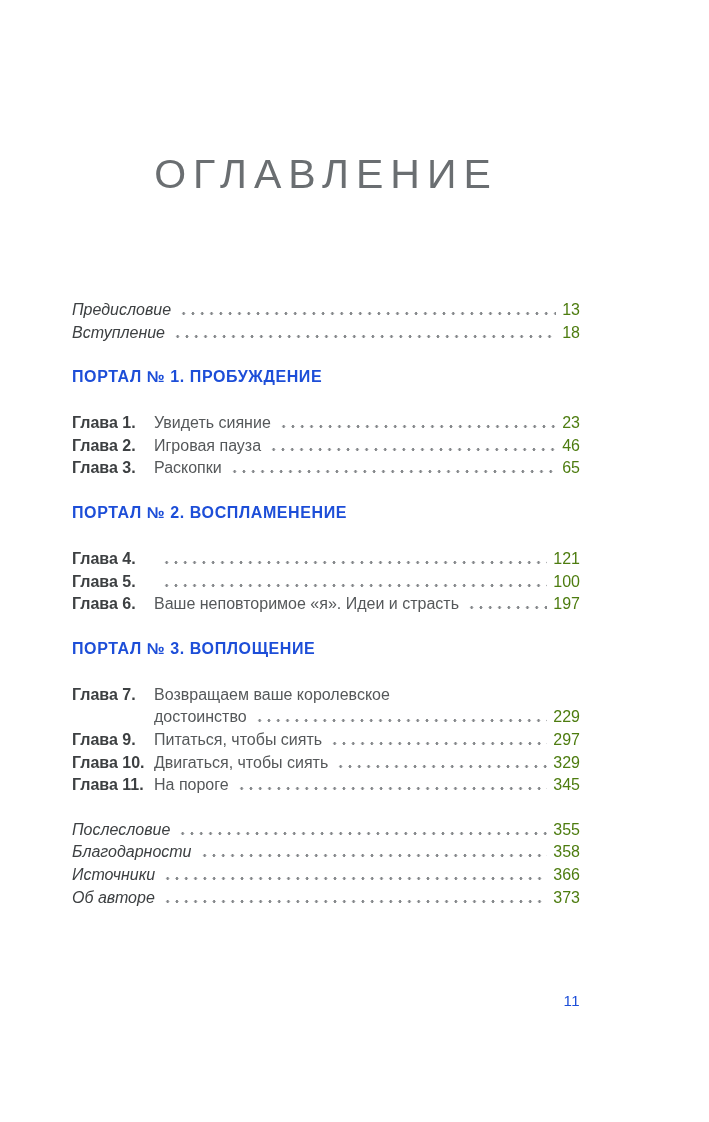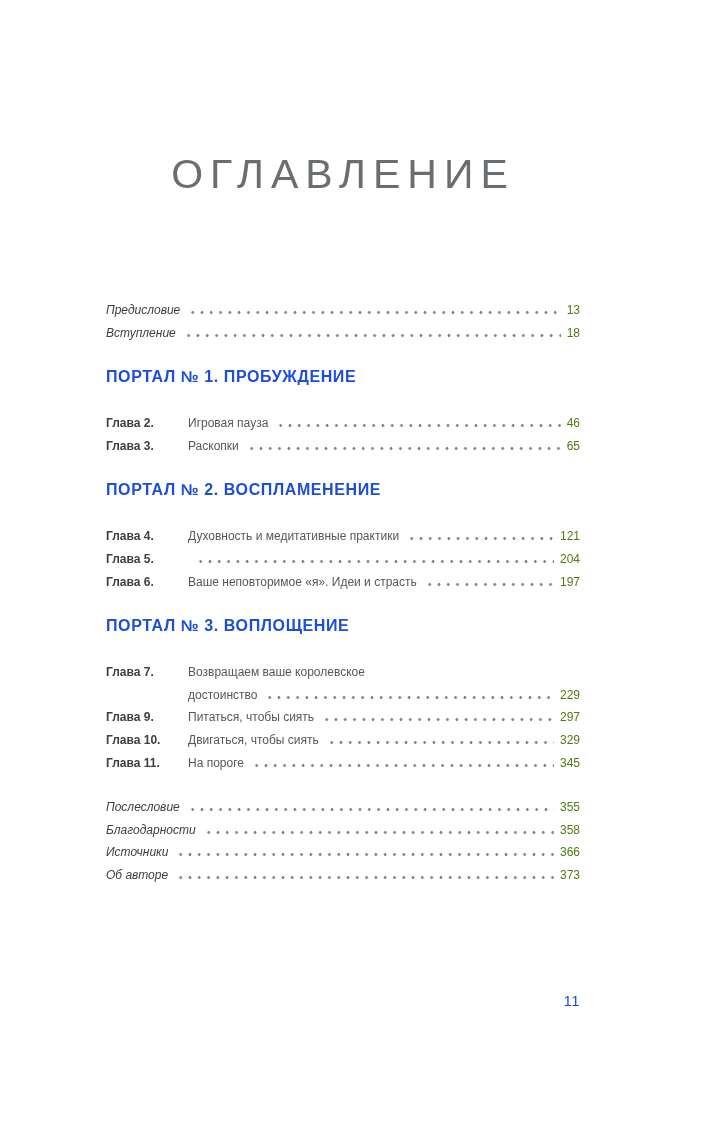--- a/index.html
+++ b/index.html
@@ -8,39 +8,39 @@
     position: relative;
     width: 709px;
     height: 1122px;
     margin: 0 auto;
     background: #ffffff;
     font-family: "Liberation Sans", sans-serif;
     overflow: hidden;
   }
   .content {
     position: absolute;
-    left: 106px;
+    left: 72px;
     right: 129px;
     top: 0;
   }
   .page-title {
     margin-top: 150px;
     text-align: center;
     font-size: 41px;
     line-height: 48px;
     font-weight: 200;
     letter-spacing: 7px;
     color: #6a6e71;
     white-space: nowrap;
   }
   .front-list { margin-top: 101px; }
   .row {
     display: flex;
     align-items: baseline;
-    font-size: 12px;
+    font-size: 16px;
     line-height: 22.6px;
     color: #55585a;
   }
   .plain-label {
     font-style: italic;
     color: #3d4042;
     white-space: nowrap;
   }
   .dots {
     flex: 1;
@@ -99,45 +99,50 @@
       <div class="row">
         <span class="plain-label">Вступление</span>
         <span class="dots"></span>
         <span class="num">18</span>
       </div>
     </div>
 
     <div>
       <h2 class="section-heading">ПОРТАЛ № 1. ПРОБУЖДЕНИЕ</h2>
       <div class="row">
+        <span class="ch-label">Глава 1.</span>
+        <span class="ch-title">Увидеть сияние</span>
+        <span class="dots"></span>
+        <span class="num">23</span>
+      </div>
+      <div class="row">
         <span class="ch-label">Глава 2.</span>
         <span class="ch-title">Игровая пауза</span>
         <span class="dots"></span>
         <span class="num">46</span>
       </div>
       <div class="row">
         <span class="ch-label">Глава 3.</span>
         <span class="ch-title">Раскопки</span>
         <span class="dots"></span>
         <span class="num">65</span>
       </div>
     </div>
 
     <div>
       <h2 class="section-heading">ПОРТАЛ № 2. ВОСПЛАМЕНЕНИЕ</h2>
       <div class="row">
         <span class="ch-label">Глава 4.</span>
-        <span class="ch-title">Духовность и медитативные практики</span>
         <span class="dots"></span>
         <span class="num">121</span>
       </div>
       <div class="row">
         <span class="ch-label">Глава 5.</span>
         <span class="dots"></span>
-        <span class="num">204</span>
+        <span class="num">100</span>
       </div>
       <div class="row">
         <span class="ch-label">Глава 6.</span>
         <span class="ch-title">Ваше неповторимое «я». Идеи и страсть</span>
         <span class="dots"></span>
         <span class="num">197</span>
       </div>
     </div>
 
     <div>

